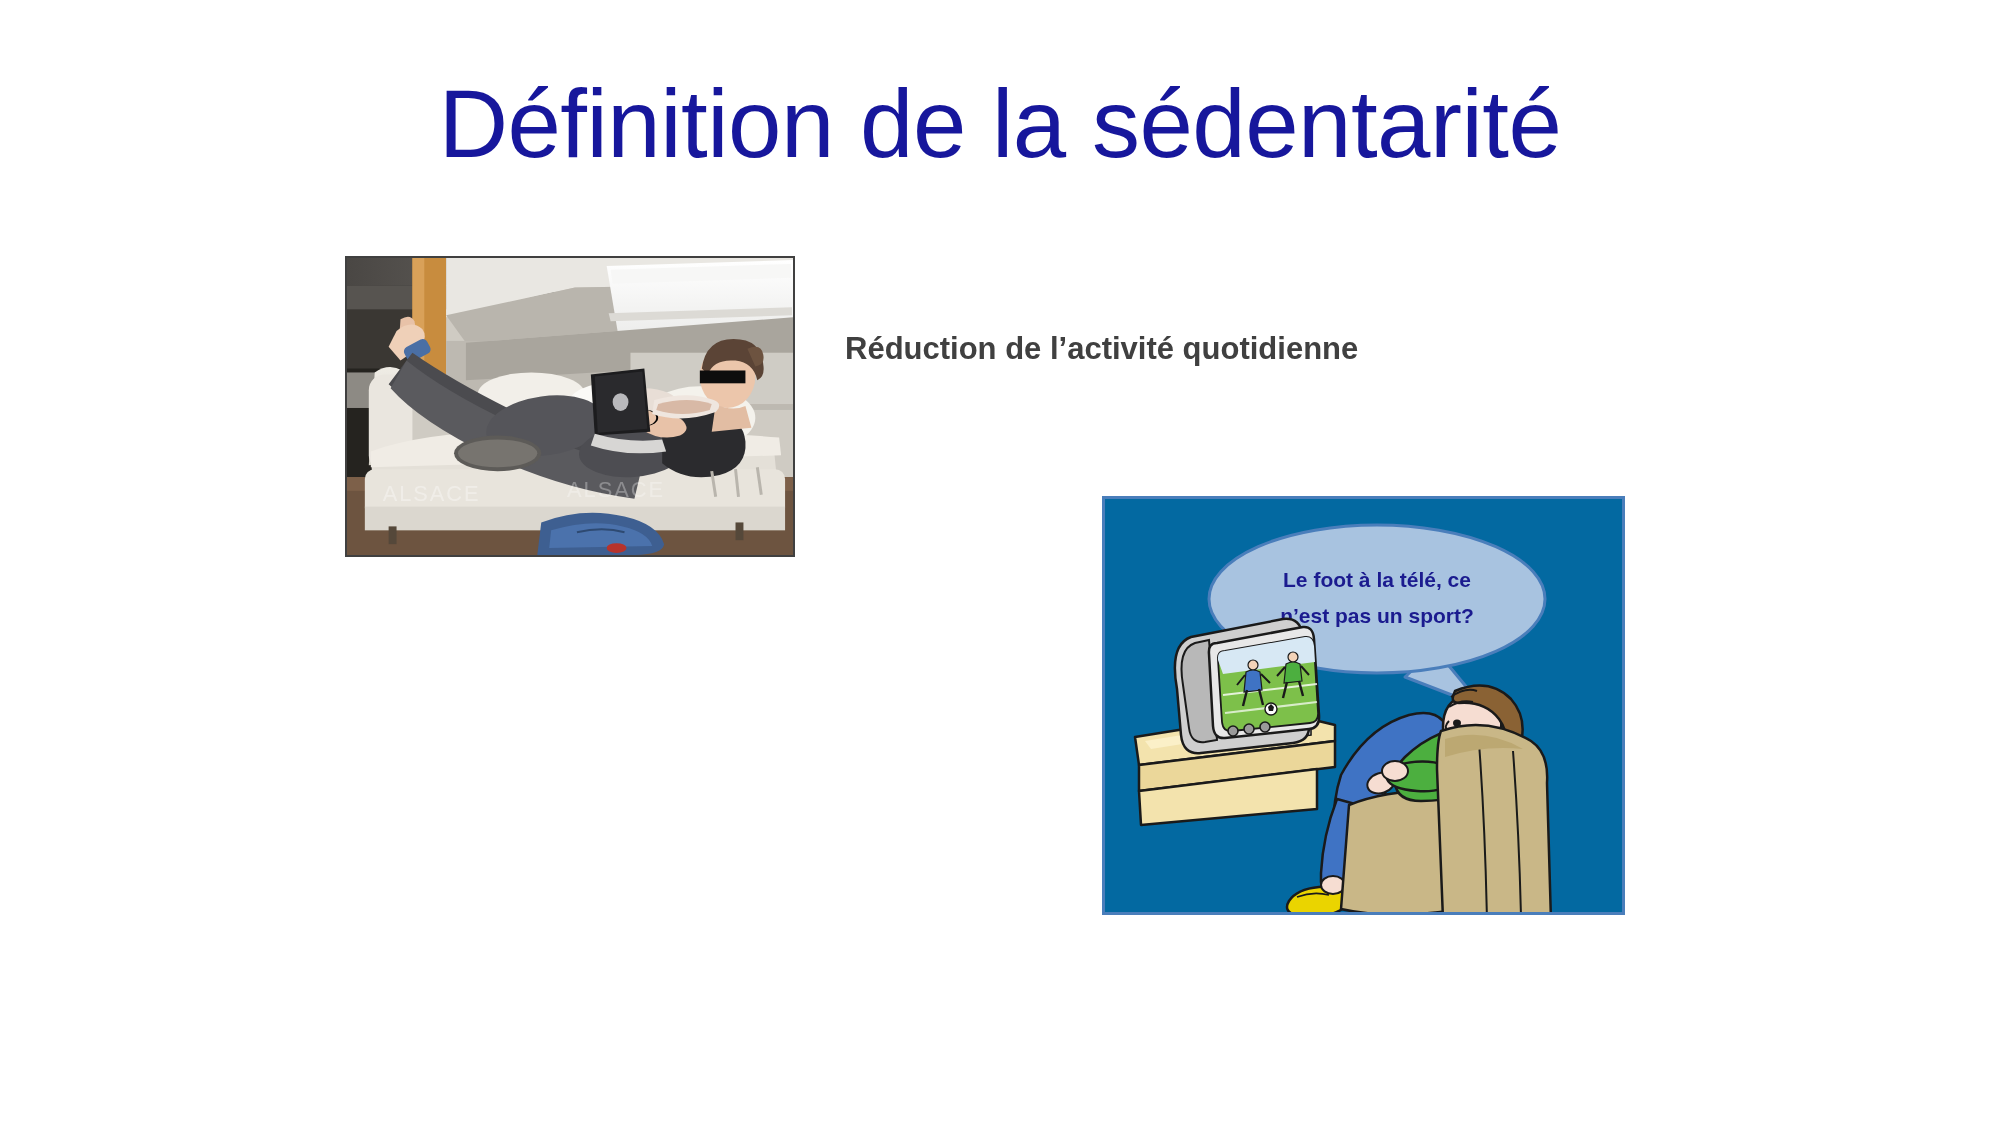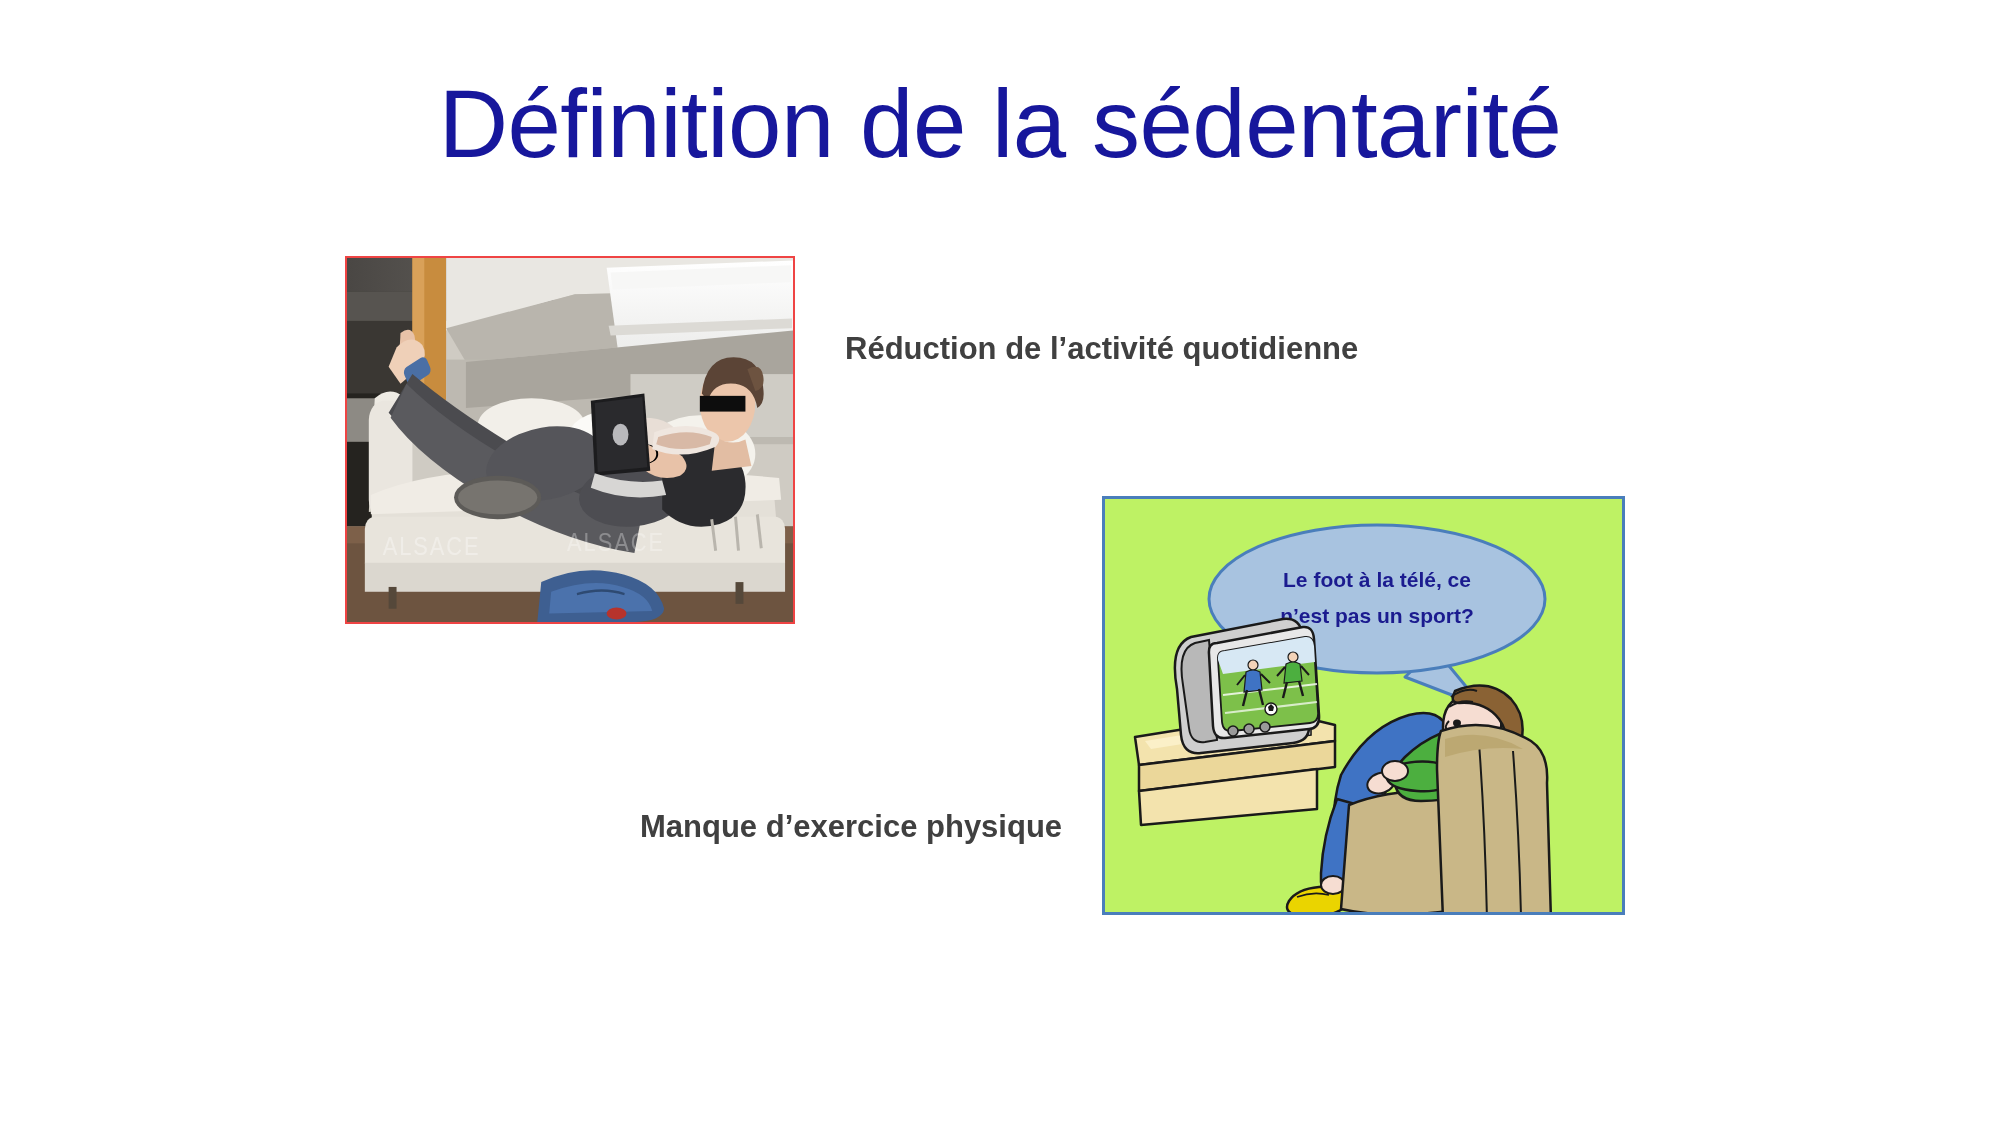--- a/index.html
+++ b/index.html
@@ -45,38 +45,38 @@
   #label-reduction { left: 845px; top: 330px; }
   #label-manque    { left: 640px; top: 808px; }
   #label-assise    { left: 390px; top: 975px; }
 
   
   #photo-frame {
     position: absolute;
     left: 345px;
     top: 256px;
     width: 450px;
-    height: 368px;
-    border: 2px solid #ef4444;
+    height: 301px;
+    border: 2px solid #404040;
     box-sizing: border-box;
     overflow: hidden;
     background: #d8d4cd;
   }
   #photo-frame svg { display: block; width: 100%; height: 100%; }
 
   
   #cartoon-frame {
     position: absolute;
     left: 1102px;
     top: 496px;
     width: 523px;
     height: 419px;
     border: 3px solid #4a7ebb;
     box-sizing: border-box;
-    background: #bef264;
+    background: #0369a1;
     overflow: hidden;
   }
   #cartoon-svg { display: block; width: 100%; height: 100%; }
 
   
   .bubble-text {
     font-family: "Liberation Sans", sans-serif;
     font-weight: bold;
     font-size: 21px;
     fill: #1b1b8f;
@@ -191,21 +191,20 @@
       <path d="M232,278 q26,-6 48,0" stroke="#2e4a72" stroke-width="2" fill="none"></path>
       <ellipse cx="272" cy="294" rx="10" ry="5" fill="#b7332c"></ellipse>
 
       <text x="36" y="246" font-family="Liberation Sans, sans-serif" font-size="22" fill="#ffffff" opacity="0.35" letter-spacing="2">ALSACE</text>
       <text x="222" y="242" font-family="Liberation Sans, sans-serif" font-size="22" fill="#ffffff" opacity="0.3" letter-spacing="2">ALSACE</text>
     </svg>
   </div>
 
   <div id="label-reduction" class="bullet-label">Réduction de l’activité quotidienne</div>
 
-  <div id="label-manque" class="bullet-label">Manque d’exercice physique</div>
 
 
   <div id="cartoon-frame">
     <svg id="cartoon-svg" viewBox="0 0 517 413" aria-hidden="true">
 
       <g>
 
         <path d="M330,150 L378,208 L300,178 Z" fill="#a8c3e0" stroke="#4a7ebb" stroke-width="3" stroke-linejoin="round"></path>
         <ellipse cx="272" cy="100" rx="168" ry="74" fill="#a8c3e0" stroke="#4a7ebb" stroke-width="3"></ellipse>
         <text class="bubble-text" x="272" y="88" text-anchor="middle">Le foot à la télé, ce</text>

